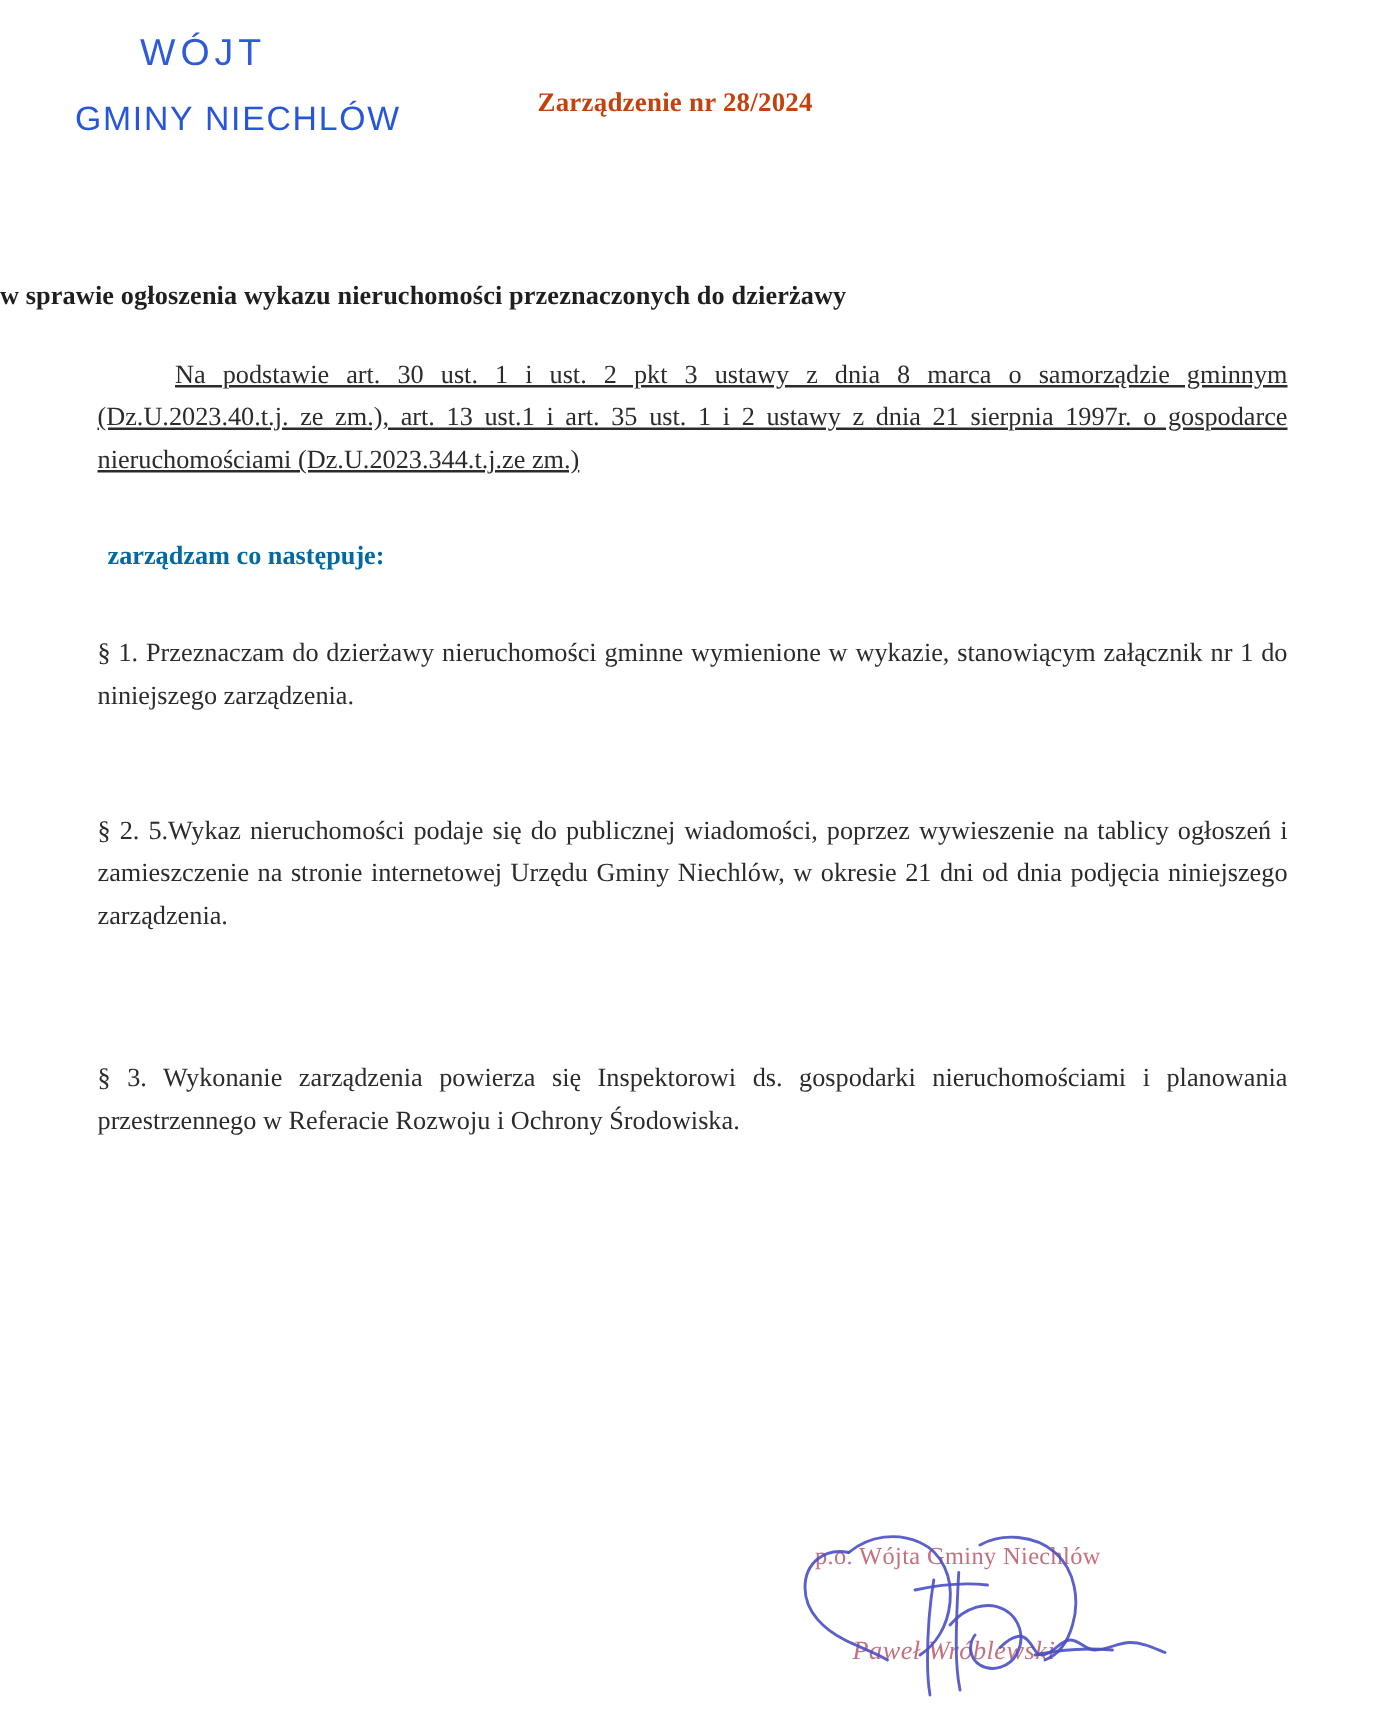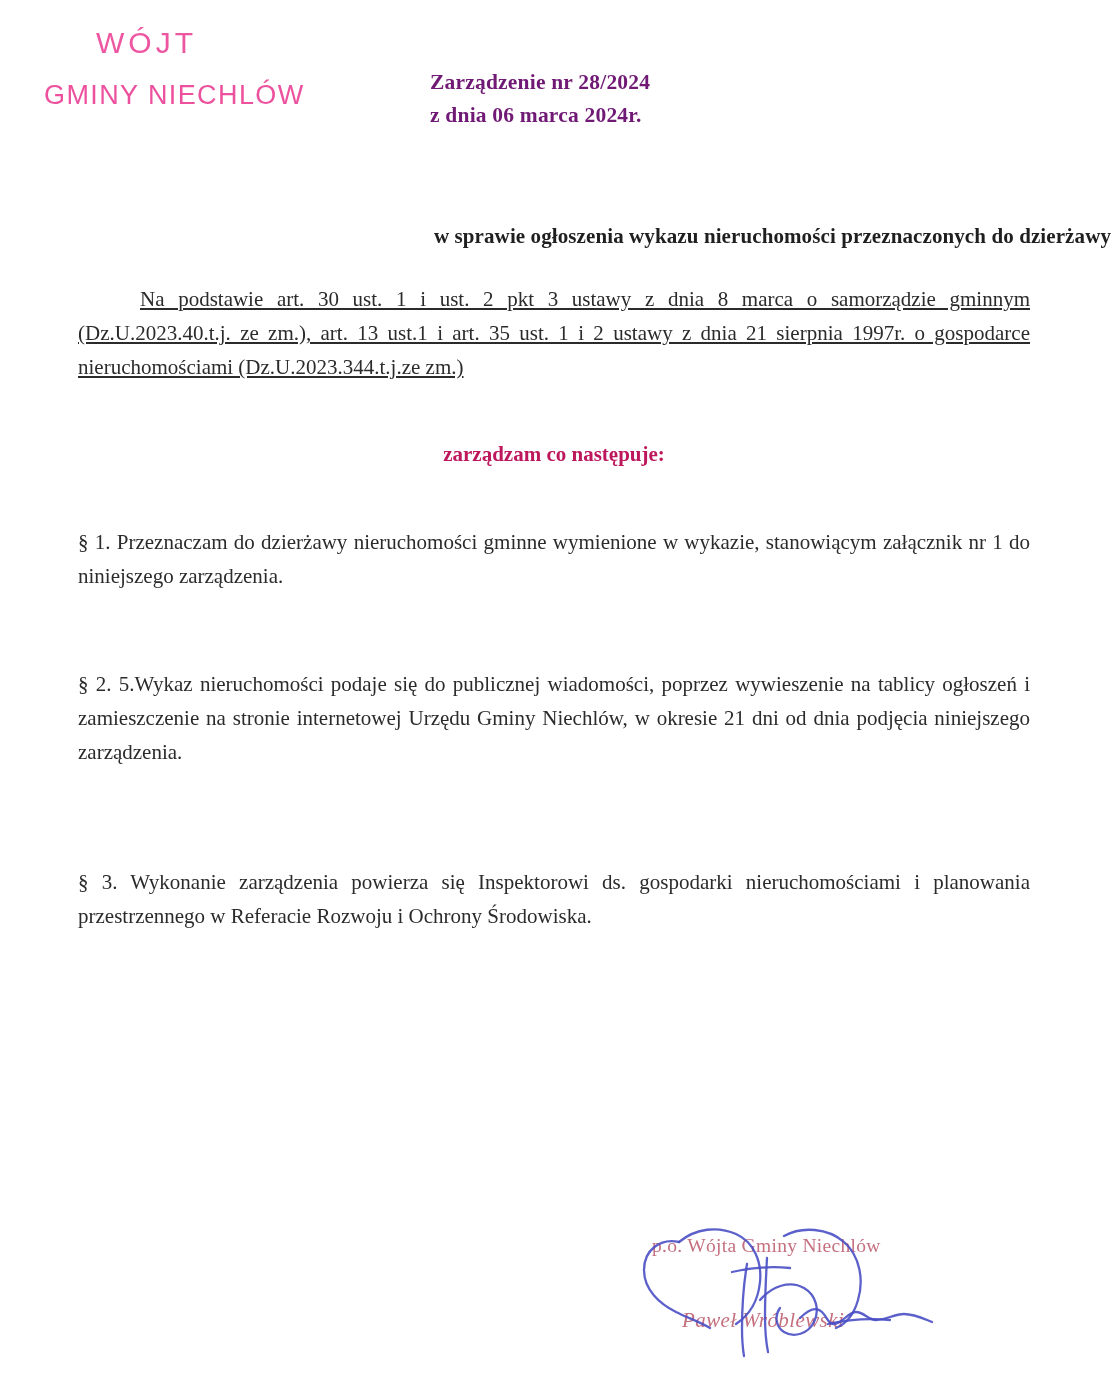--- a/index.html
+++ b/index.html
@@ -19,25 +19,25 @@
 
   .page {
     position: absolute;
     inset: 0;
     background: #ffffff;
   }
 
   
   .header-stamp {
     position: absolute;
-    left: 44px;
+    left: 60px;
     top: 26px;
     width: 300px;
     font-family: "Liberation Sans", "DejaVu Sans", sans-serif;
-    color: #ec4899;
+    color: #1d4ed8;
     line-height: 1.12;
     user-select: none;
   }
   .header-stamp .line1 {
     font-size: 30px;
     letter-spacing: 4px;
     padding-left: 52px;
     font-weight: 400;
     opacity: .92;
   }
@@ -51,30 +51,30 @@
 
   
   .title-block {
     position: absolute;
     left: 430px;
     top: 66px;
     font-weight: bold;
     font-size: 21.5px;
     line-height: 1.52;
     letter-spacing: .2px;
-    color: #701a75;
+    color: #c2410c;
   }
 
   
   .subject {
     position: absolute;
     left: 0;
     right: 0;
     top: 224px;
-    text-align: right;
+    text-align: left;
     font-weight: bold;
     font-size: 21px;
     letter-spacing: .1px;
     color: #1f1f1f;
   }
 
   
   .body-col {
     position: absolute;
     left: 78px;
@@ -87,25 +87,24 @@
     text-align: justify;
     text-justify: inter-word;
     color: #2b2b2b;
     margin: 0;
   }
   .para.indent {
     text-indent: 62px;
     text-decoration: underline;
   }
   .center-bold {
-    text-align: center;
     font-weight: bold;
     font-size: 21px;
-    color: #be185d;
-    margin: 18px;
+    color: #0369a1;
+    margin: 8px;
   }
 
   .gap-sm  { height: 22px; }
   .gap-md  { height: 40px; }
   .gap-lg  { height: 62px; }
   .gap-xl  { height: 74px; }
 
   
   .sign-area {
     position: absolute;
@@ -162,21 +161,20 @@
 
 <div class="page">
 
   <div class="header-stamp">
     <div class="line1">WÓJT</div>
     <div class="line2">GMINY NIECHLÓW</div>
   </div>
 
   <div class="title-block">
     <div>Zarządzenie nr 28/2024</div>
-    <div>z dnia 06 marca 2024r.</div>
   </div>
 
   <div class="subject">w sprawie ogłoszenia wykazu nieruchomości przeznaczonych do dzierżawy</div>
 
   <div class="body-col">
 
     <p class="para indent">Na podstawie art. 30 ust. 1 i ust. 2 pkt 3 ustawy z dnia 8 marca o samorządzie gminnym (Dz.U.2023.40.t.j. ze zm.), art. 13 ust.1 i art. 35 ust. 1 i 2 ustawy z dnia 21 sierpnia 1997r. o gospodarce nieruchomościami (Dz.U.2023.344.t.j.ze zm.)</p>
 
     <div class="gap-md"></div>
 

